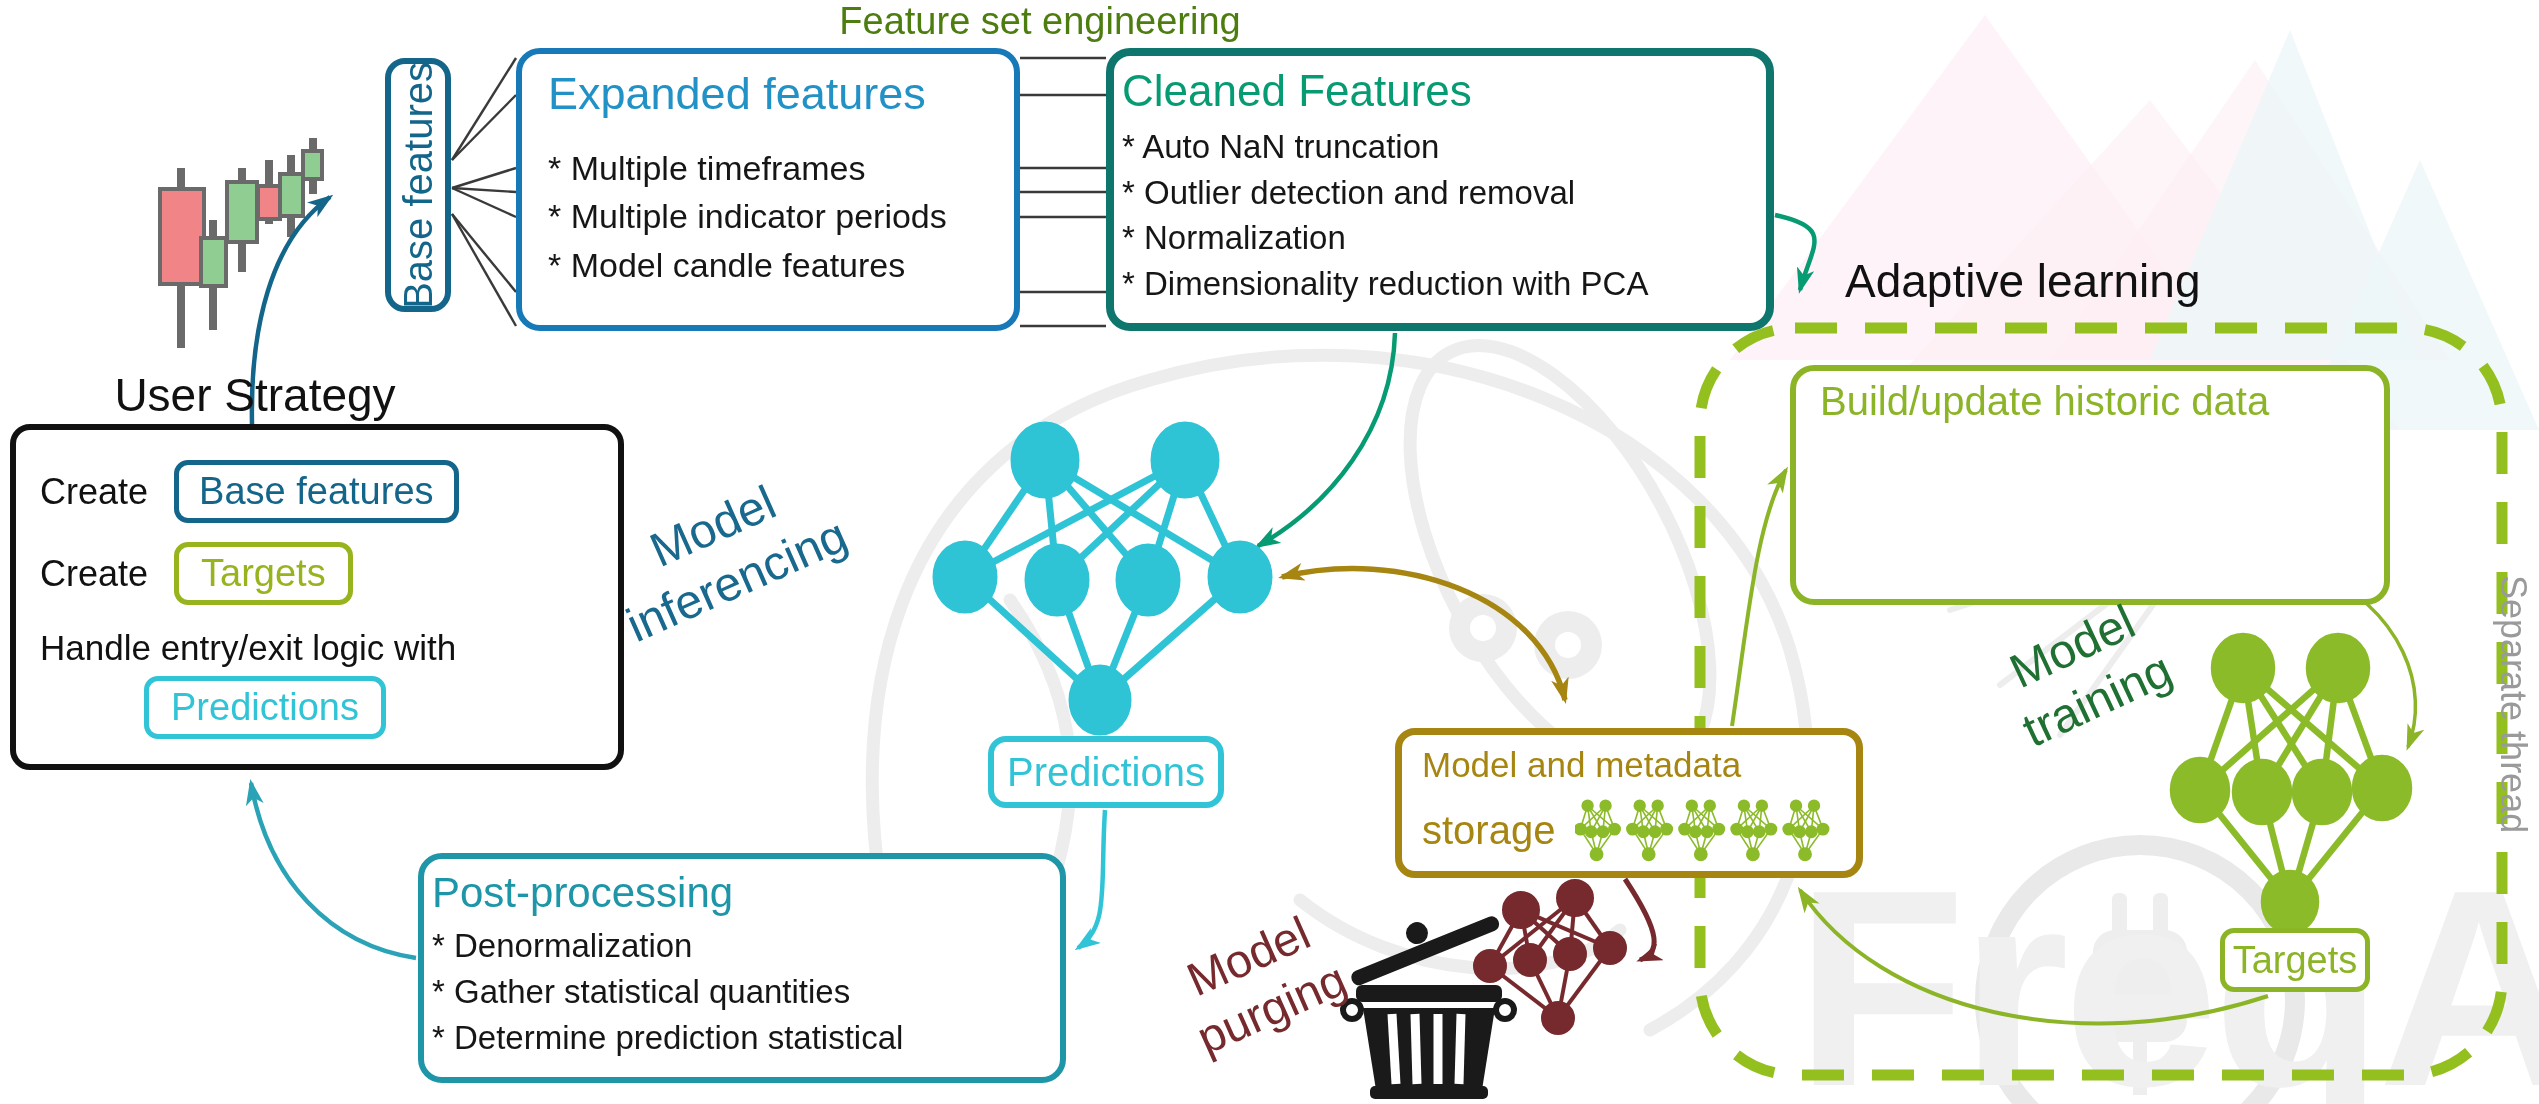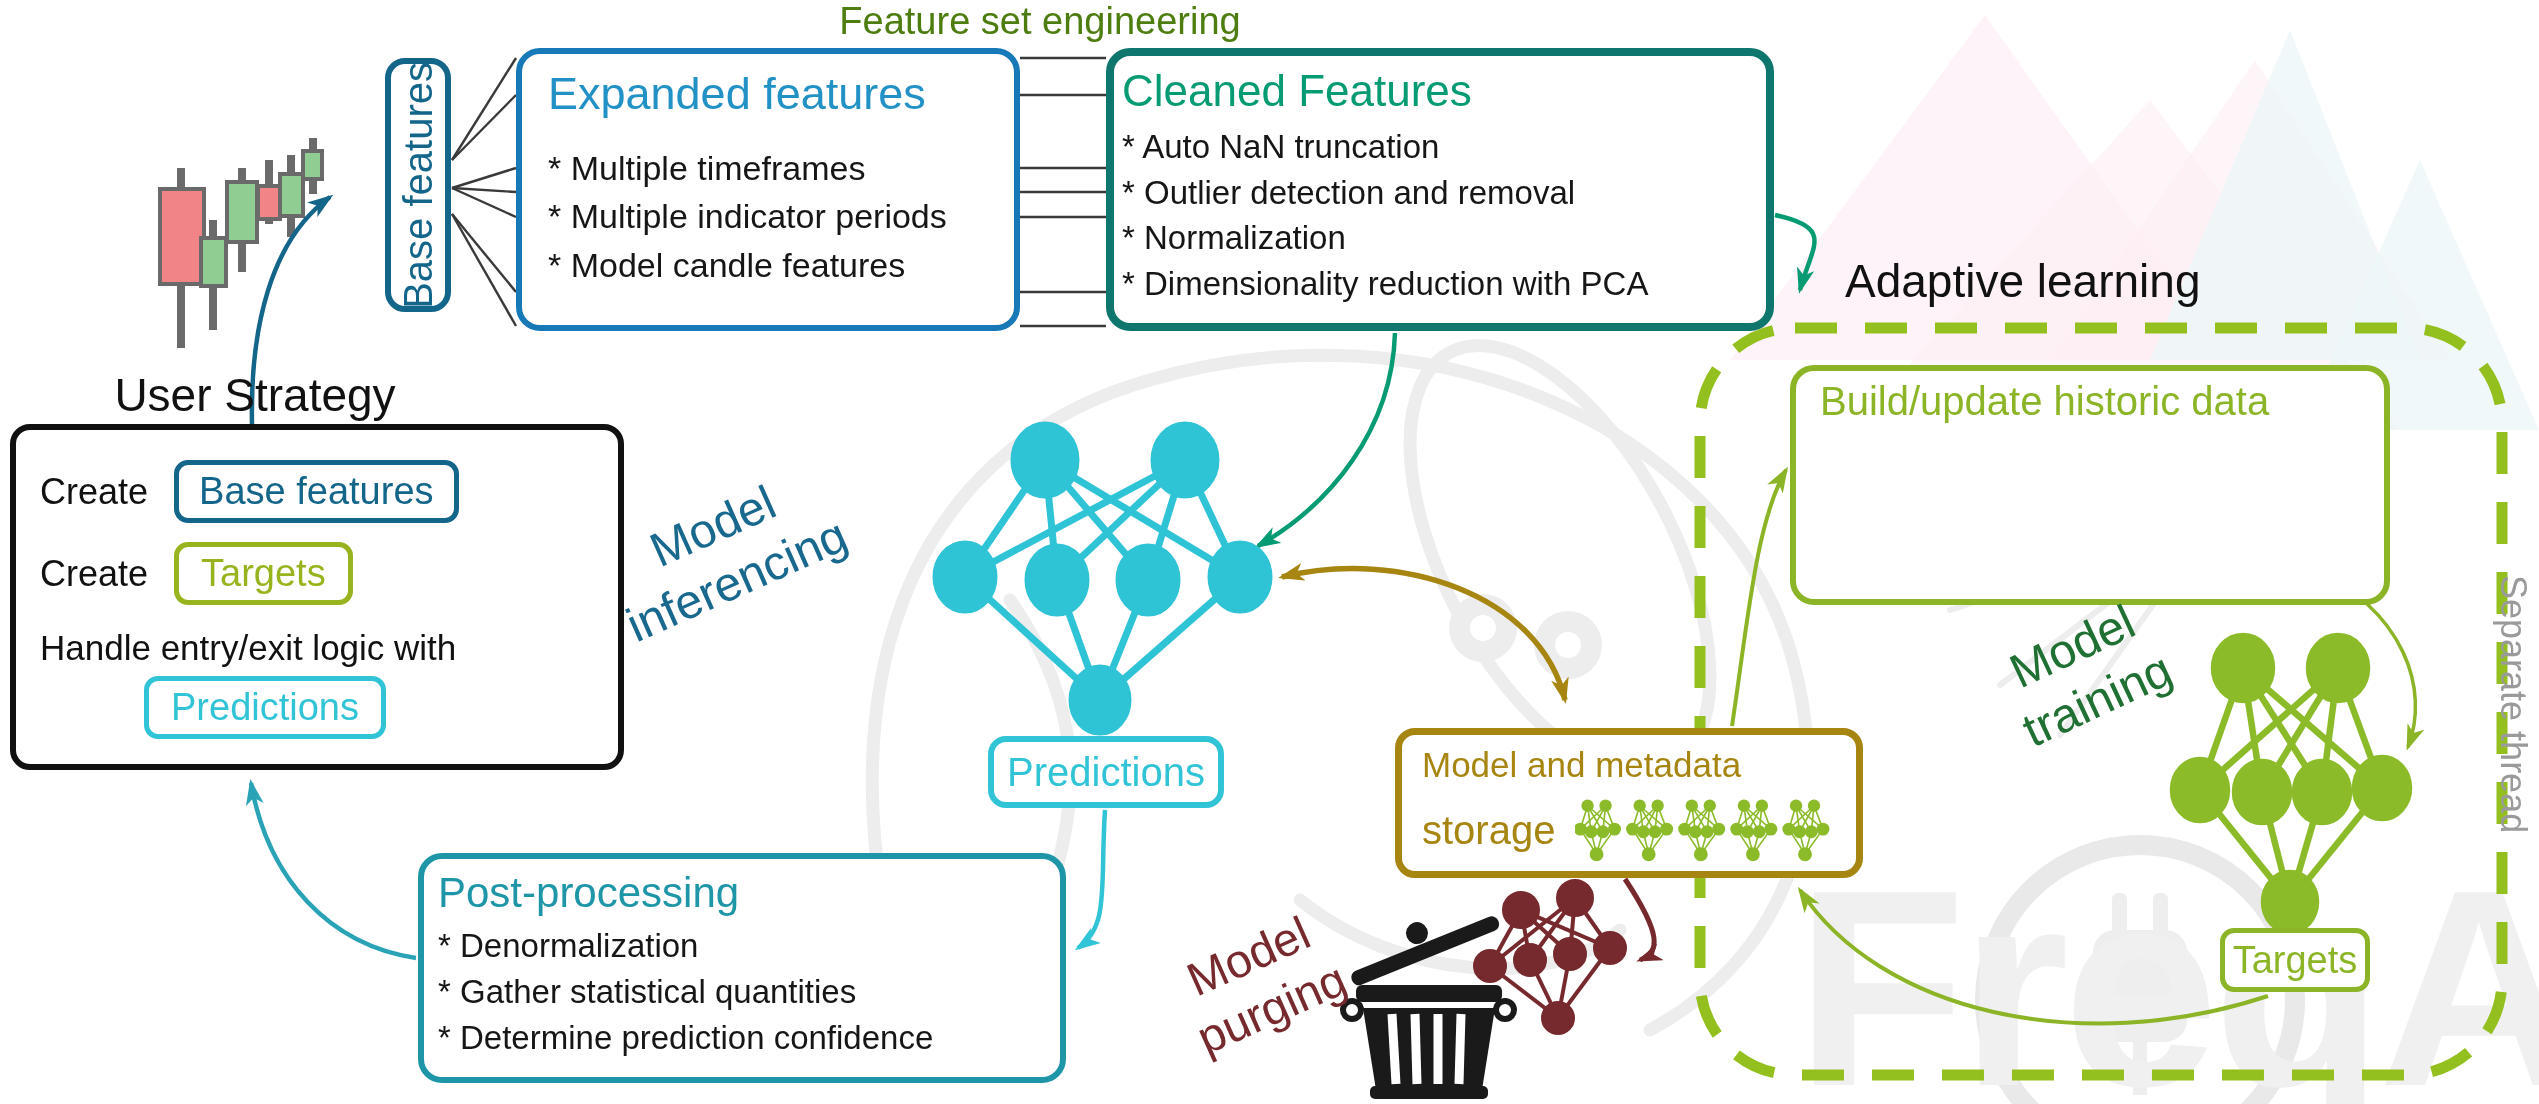--- a/index.html
+++ b/index.html
@@ -261,26 +261,26 @@
 
   <div class="abs rot" style="left:545px;top:495px;width:360px;transform:rotate(-24deg);font-size:48px;color:#19688e;">
     <div>Model</div>
     <div>inferencing</div>
   </div>
 
   <div class="box" style="left:988px;top:736px;width:236px;height:72px;border:6px solid #31c4d6;border-radius:18px;display:flex;align-items:center;justify-content:center;">
     <span class="nowrap" style="font-size:40px;color:#31c4d6;">Predictions</span>
   </div>
 
-  <div class="box rounded" style="left:418px;top:853px;width:648px;height:230px;border:6px solid #1e96a8;padding:10px 14px;">
+  <div class="box rounded" style="left:418px;top:853px;width:648px;height:230px;border:6px solid #1e96a8;padding:10px 8px;">
     <div class="title nowrap" style="font-size:42px;color:#1e96a8;margin-bottom:6px;">Post-processing</div>
     <div class="bullets" style="font-size:33px;line-height:1.4;">
         <div class="bullet">* Denormalization</div>
         <div class="bullet">* Gather statistical quantities</div>
-        <div class="bullet">* Determine prediction confidence</div>
+        <div class="bullet">* Determine prediction statistical</div>
       </div>
   </div>
 
   <div class="abs rot" style="left:1110px;top:925px;width:300px;transform:rotate(-24deg);font-size:47px;color:#772a2e;">
     <div>Model</div>
     <div>purging</div>
   </div>
 
   <div class="box" style="left:1395px;top:728px;width:468px;height:150px;border:7px solid #a78511;border-radius:20px;padding:10px 20px;">
     <div class="nowrap" style="font-size:35px;color:#a78511;">Model and metadata</div>

